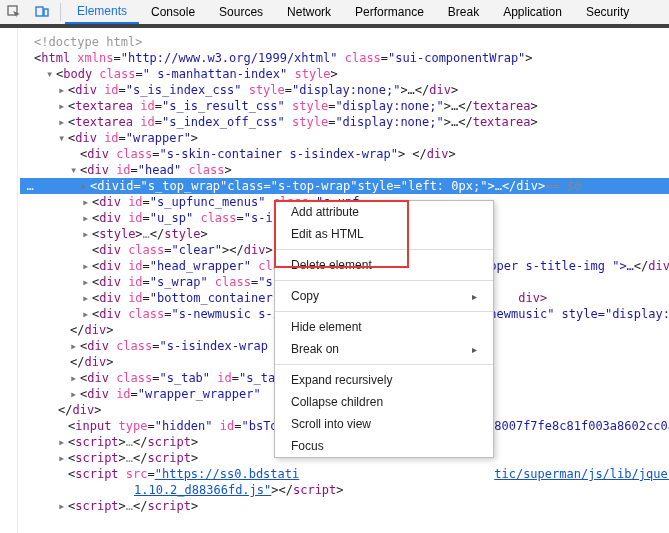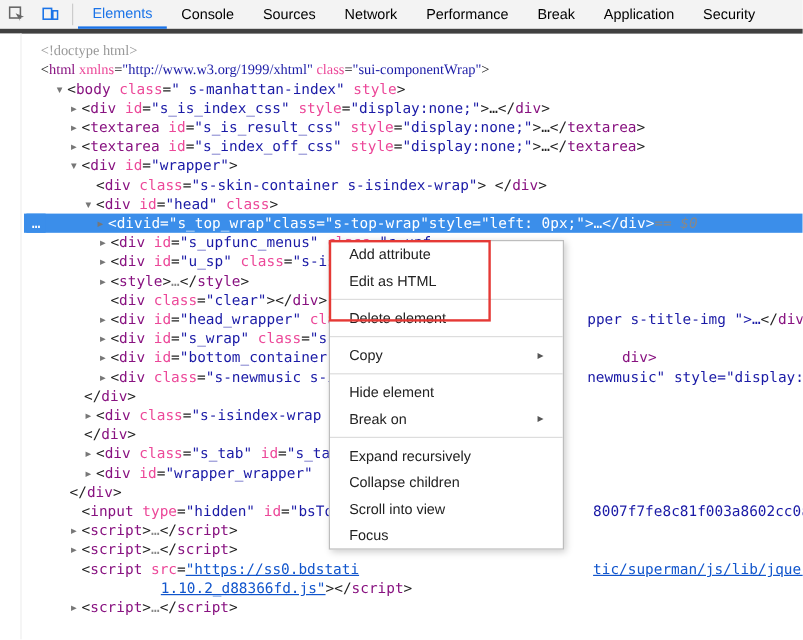--- a/index.html
+++ b/index.html
@@ -63,21 +63,21 @@
     border-right: 1px solid #eee;
     background: #fff;
   }
   .tree {
     margin-left: 14px;
   }
   .row {
     white-space: nowrap;
     padding-left: 2px;
   }
-  .indent1 { margin-left: 12px; font-family: Liberation Serif, serif; }
+  .indent1 { margin-left: 12px; }
   .indent2 { margin-left: 24px; }
   .indent3 { margin-left: 36px; }
   .indent4 { margin-left: 48px; }
   .indent5 { margin-left: 60px; }
   .arrow {
     display: inline-block;
     width: 10px;
     color: #777;
   }
   .row.selected {
@@ -102,21 +102,21 @@
   .attr { color: #ec4899; }
   .val { color: #1a1aa6; }
   .punct { color: #222; }
   .gray { color: #888; }
   .url { color: #1155cc; text-decoration: underline; }
   .eq0 { color: #888; font-style: italic; }
   .context-menu {
     position: absolute;
     left: 274px;
     top: 200px;
-    width: 196px;
+    width: 220px;
     background: #fff;
     border: 1px solid #bdbdbd;
     box-shadow: 2px 2px 6px rgba(0,0,0,0.2);
     font-family: "Segoe UI", Arial, sans-serif;
     font-size: 12px;
     color: #222;
     z-index: 100;
   }
   .context-menu .item {
     padding: 4px 16px;

